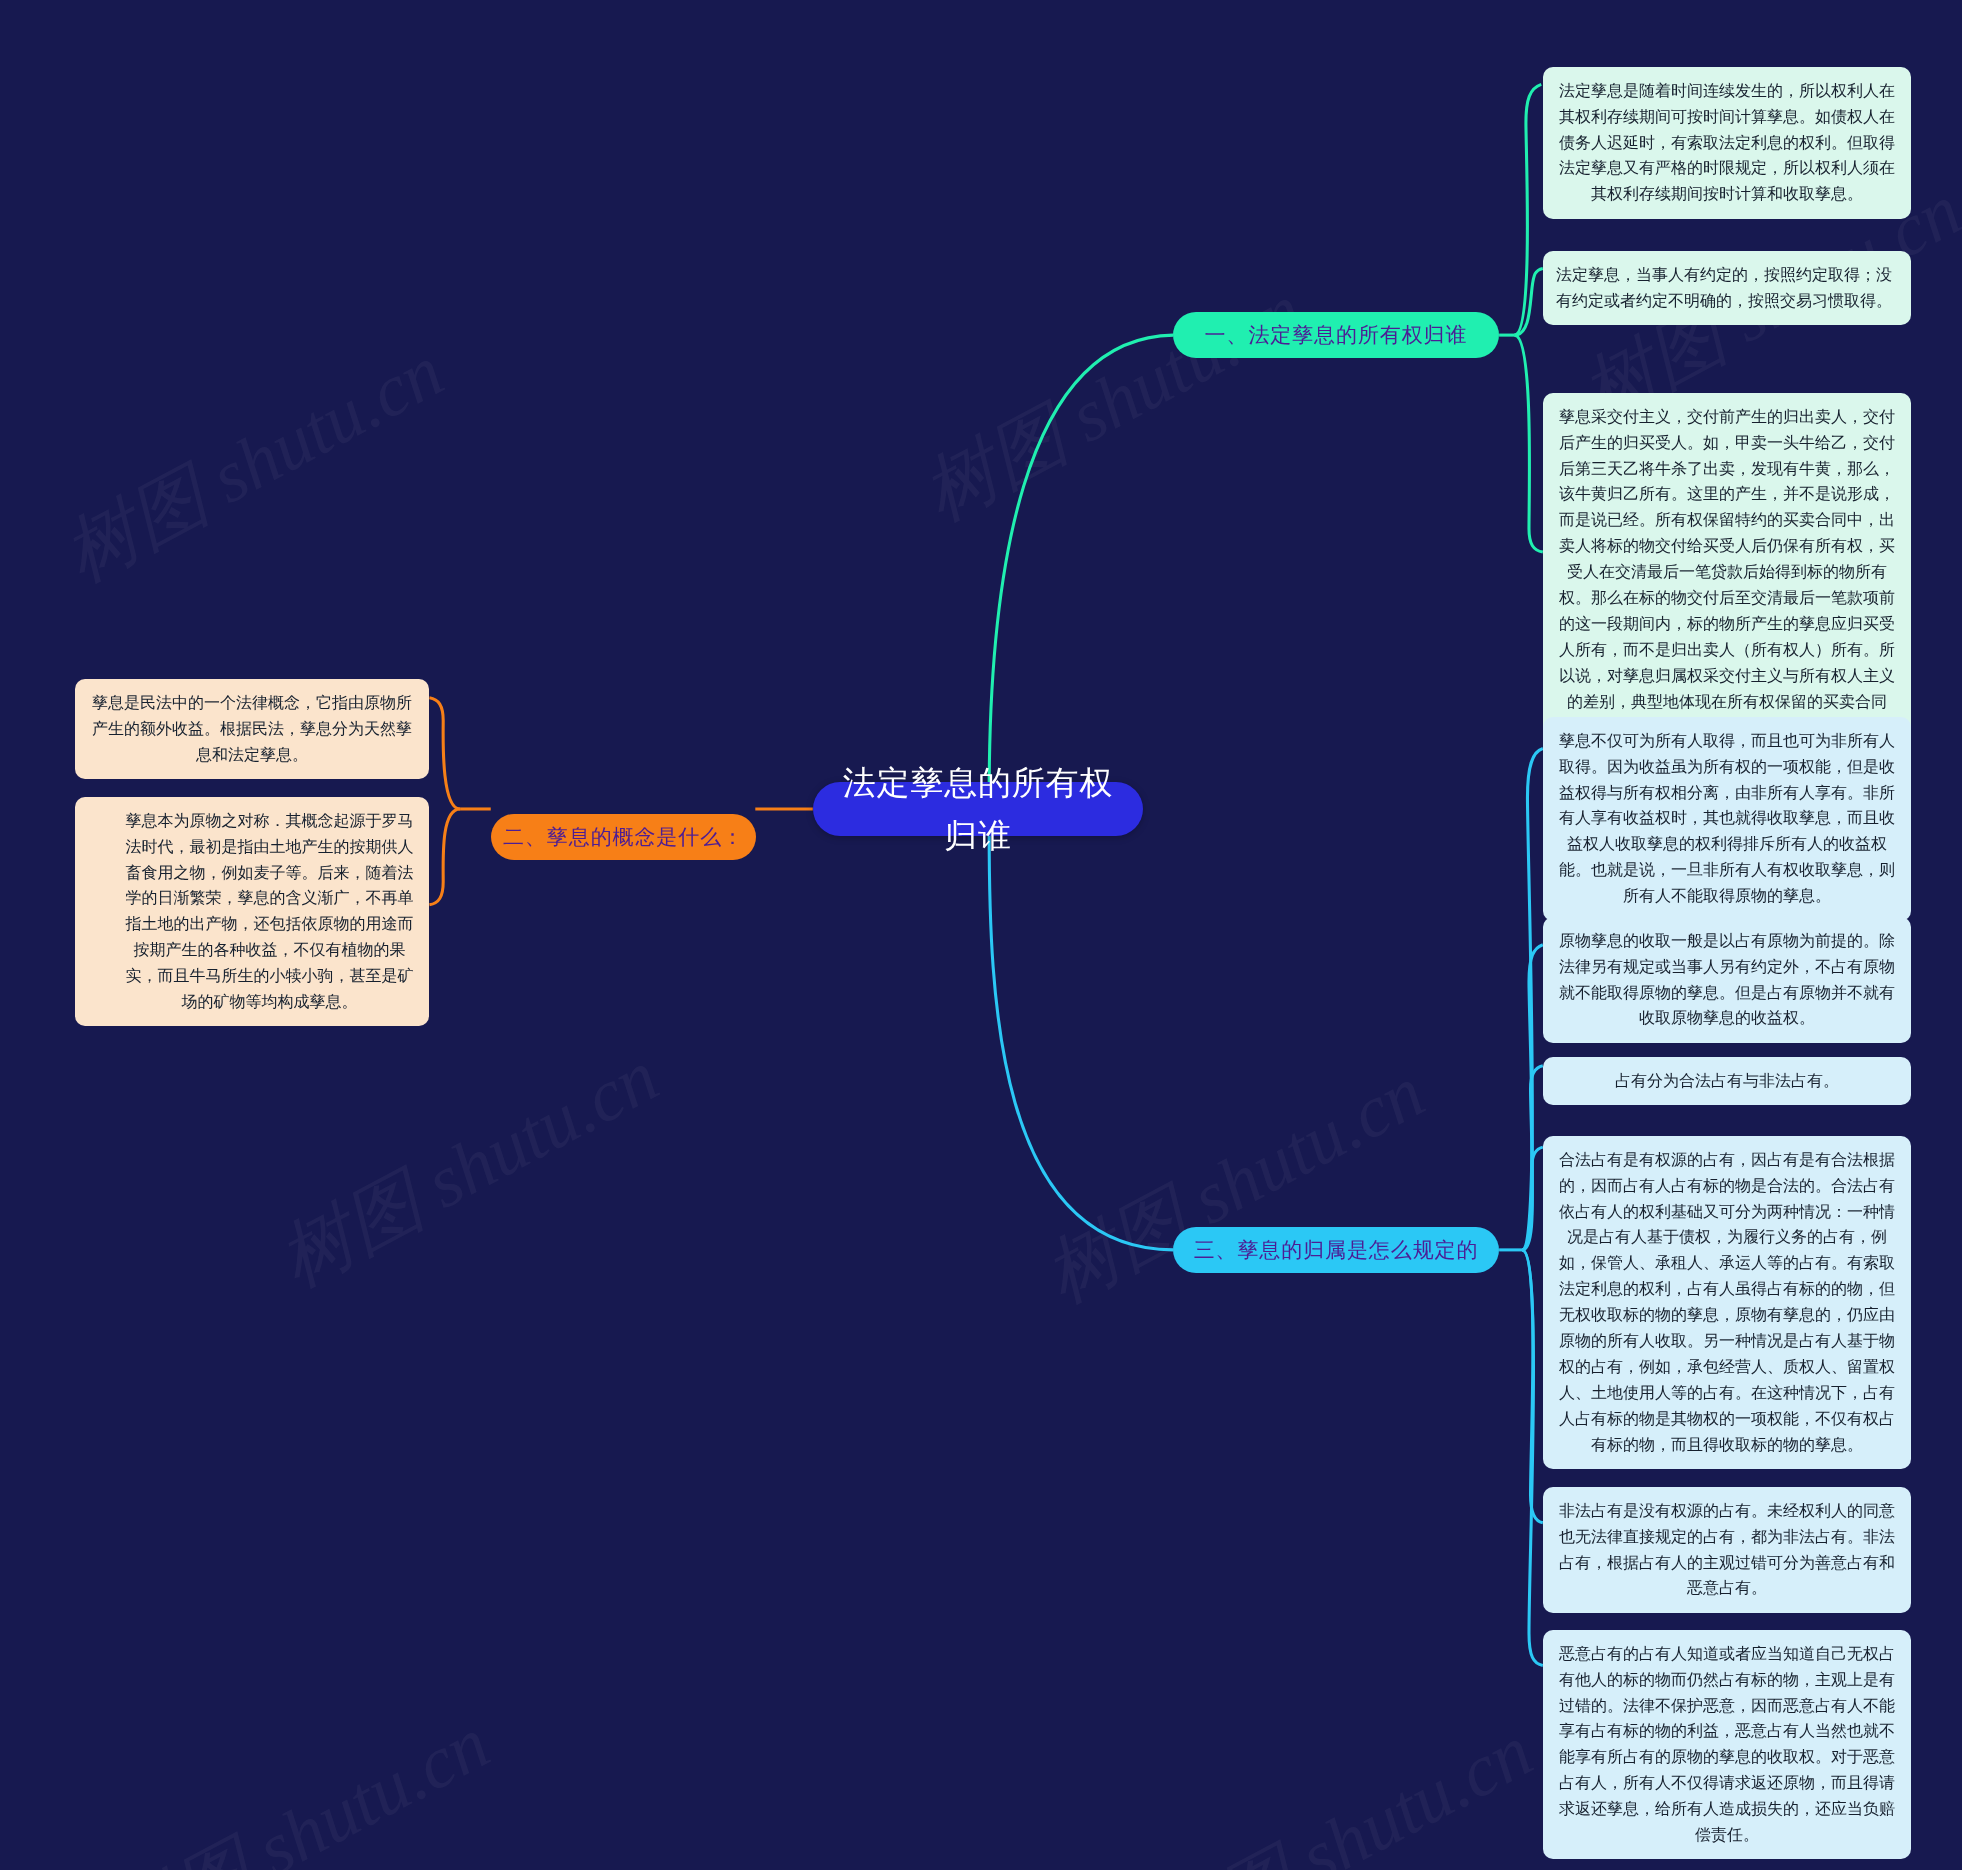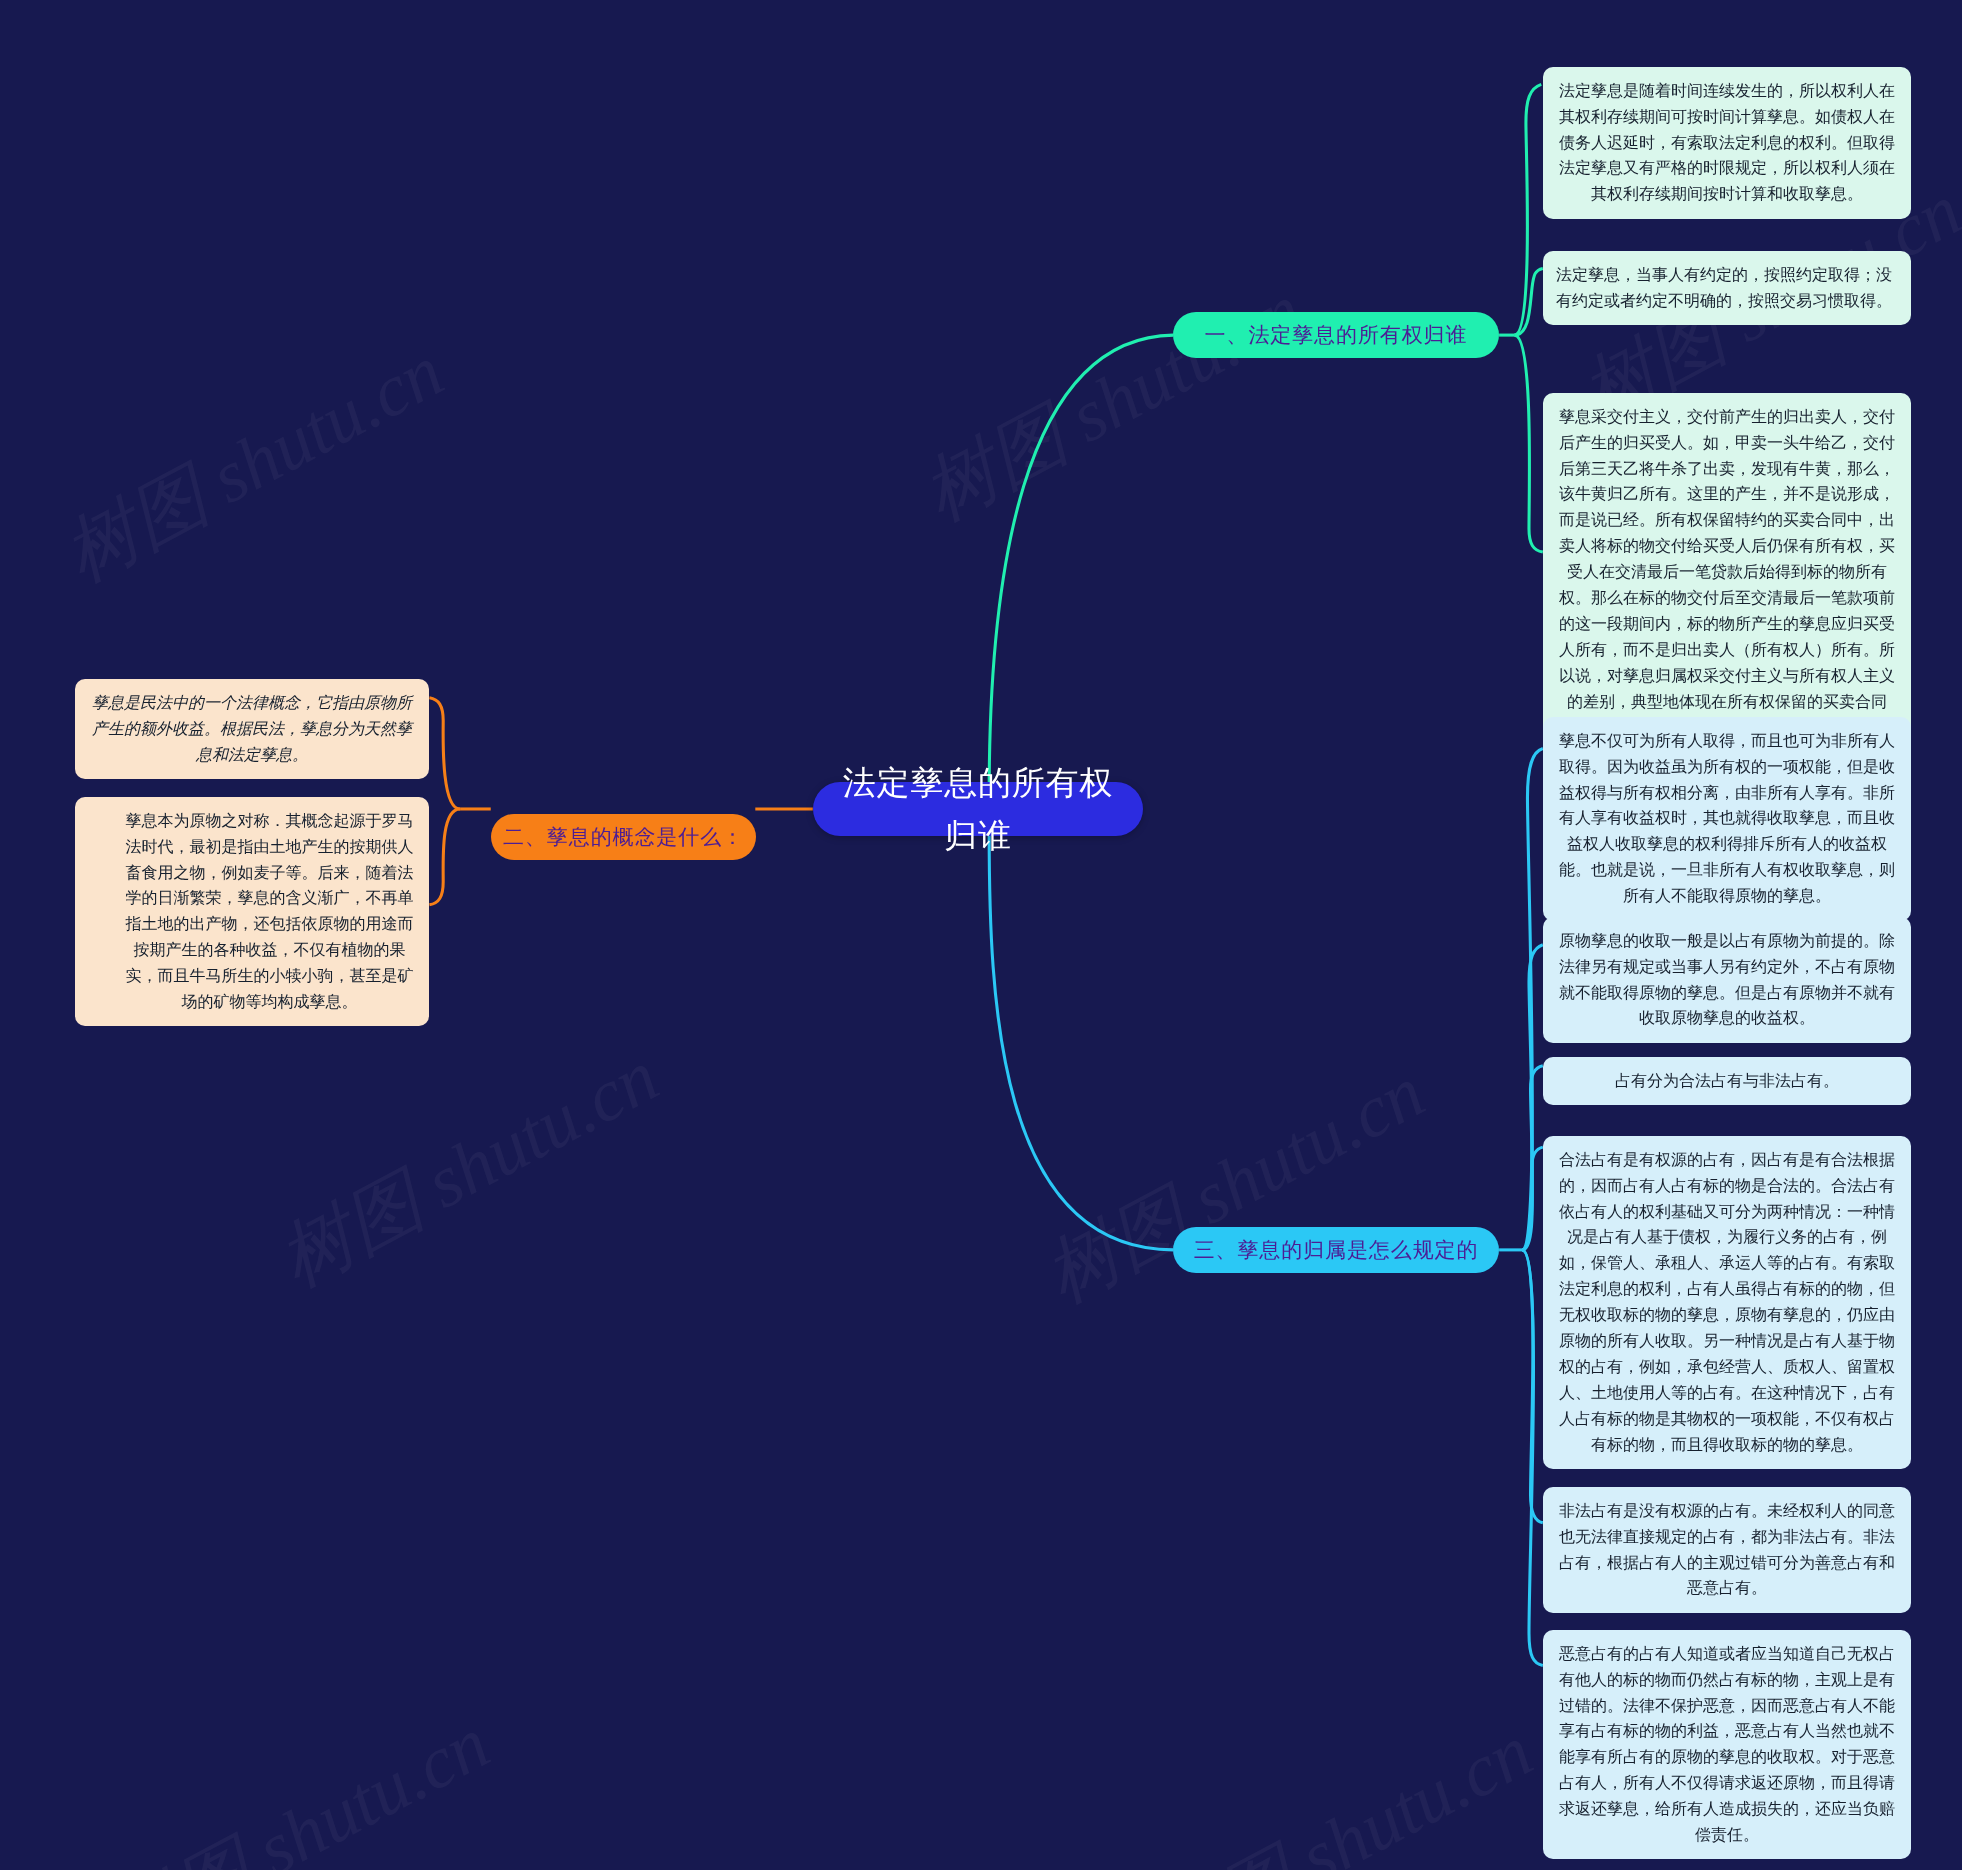--- a/index.html
+++ b/index.html
@@ -132,21 +132,21 @@
   <div class="node branch branch-green" style="left:1173px; top:312px; width:326px; height:46px;">一、法定孳息的所有权归谁</div>
 
   <div class="node leaf leaf-green" style="left:1543px; top:67px; width:368px;">法定孳息是随着时间连续发生的，所以权利人在其权利存续期间可按时间计算孳息。如债权人在债务人迟延时，有索取法定利息的权利。但取得法定孳息又有严格的时限规定，所以权利人须在其权利存续期间按时计算和收取孳息。</div>
 
   <div class="node leaf leaf-green" style="left:1543px; top:251px; width:368px;padding-left:7px;">法定孳息，当事人有约定的，按照约定取得；没有约定或者约定不明确的，按照交易习惯取得。</div>
 
   <div class="node leaf leaf-green" style="left:1543px; top:393px; width:368px;">孳息采交付主义，交付前产生的归出卖人，交付后产生的归买受人。如，甲卖一头牛给乙，交付后第三天乙将牛杀了出卖，发现有牛黄，那么，该牛黄归乙所有。这里的产生，并不是说形成，而是说已经。所有权保留特约的买卖合同中，出卖人将标的物交付给买受人后仍保有所有权，买受人在交清最后一笔贷款后始得到标的物所有权。那么在标的物交付后至交清最后一笔款项前的这一段期间内，标的物所产生的孳息应归买受人所有，而不是归出卖人（所有权人）所有。所以说，对孳息归属权采交付主义与所有权人主义的差别，典型地体现在所有权保留的买卖合同中。</div>
 
   <div class="node branch branch-orange" style="left:491px; top:786px; width:265px; height:46px;">二、孳息的概念是什么：</div>
 
-  <div class="node leaf leaf-orange" style="left:75px; top:679px; width:354px;font-style:italic;">孳息是民法中的一个法律概念，它指由原物所产生的额外收益。根据民法，孳息分为天然孳息和法定孳息。</div>
+  <div class="node leaf leaf-orange" style="left:75px; top:679px; width:354px;">孳息是民法中的一个法律概念，它指由原物所产生的额外收益。根据民法，孳息分为天然孳息和法定孳息。</div>
 
   <div class="node leaf leaf-orange" style="left:75px; top:797px; width:354px;padding-left:48px;">孳息本为原物之对称．其概念起源于罗马法时代，最初是指由土地产生的按期供人畜食用之物，例如麦子等。后来，随着法学的日渐繁荣，孳息的含义渐广，不再单指土地的出产物，还包括依原物的用途而按期产生的各种收益，不仅有植物的果实，而且牛马所生的小犊小驹，甚至是矿场的矿物等均构成孳息。</div>
 
   <div class="node branch branch-blue" style="left:1173px; top:1227px; width:326px; height:46px;">三、孳息的归属是怎么规定的</div>
 
   <div class="node leaf leaf-blue" style="left:1543px; top:717px; width:368px;">孳息不仅可为所有人取得，而且也可为非所有人取得。因为收益虽为所有权的一项权能，但是收益权得与所有权相分离，由非所有人享有。非所有人享有收益权时，其也就得收取孳息，而且收益权人收取孳息的权利得排斥所有人的收益权能。也就是说，一旦非所有人有权收取孳息，则所有人不能取得原物的孳息。</div>
 
   <div class="node leaf leaf-blue" style="left:1543px; top:917px; width:368px;">原物孳息的收取一般是以占有原物为前提的。除法律另有规定或当事人另有约定外，不占有原物就不能取得原物的孳息。但是占有原物并不就有收取原物孳息的收益权。</div>
 
   <div class="node leaf leaf-blue" style="left:1543px; top:1057px; width:368px;">占有分为合法占有与非法占有。</div>

